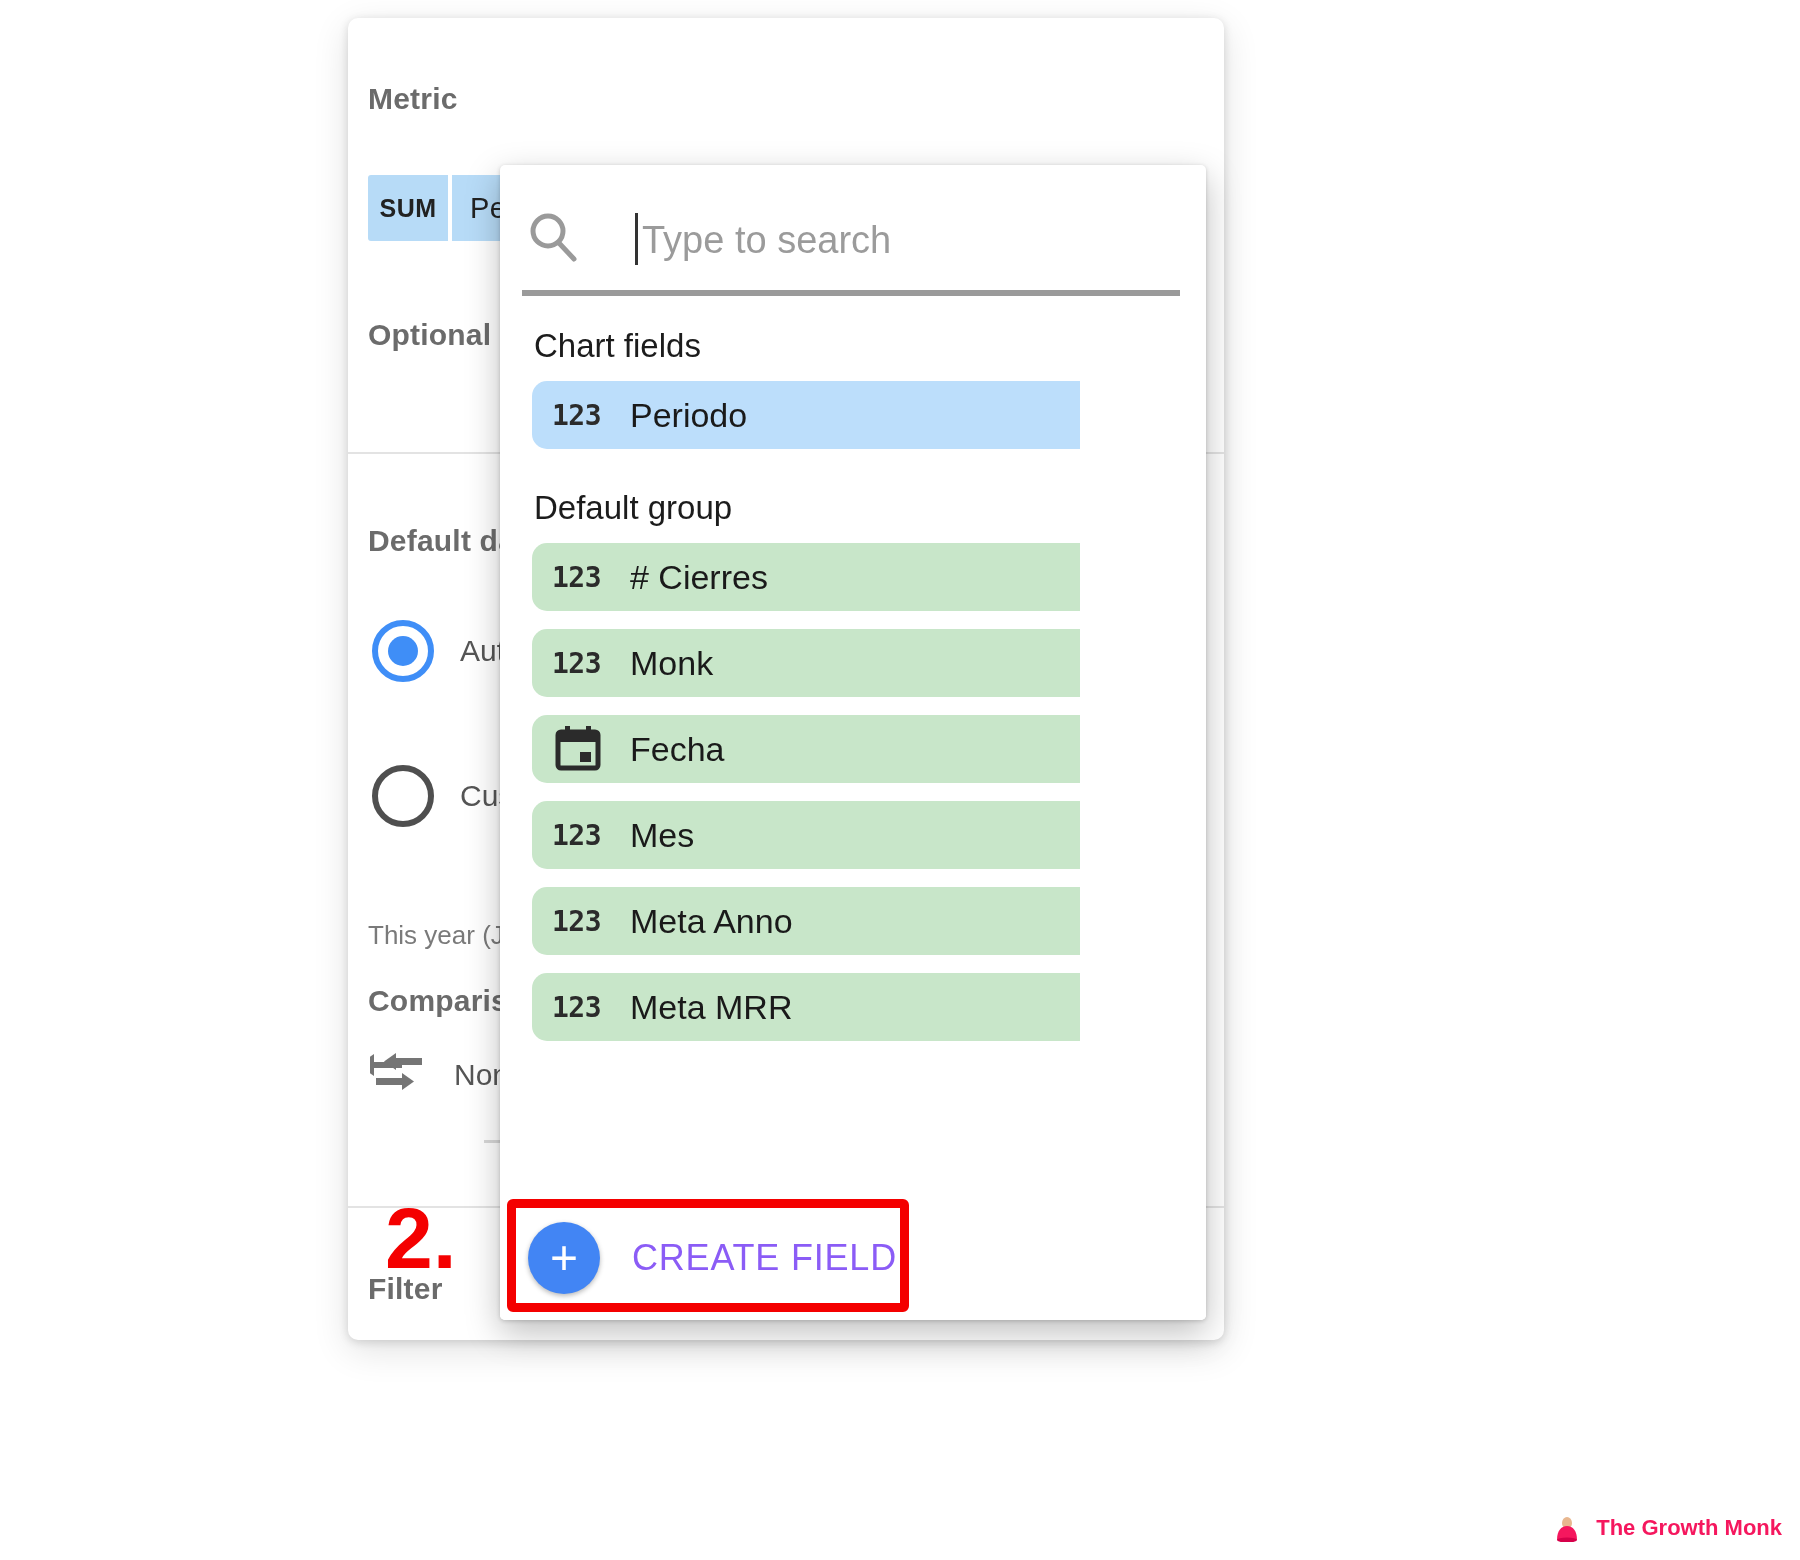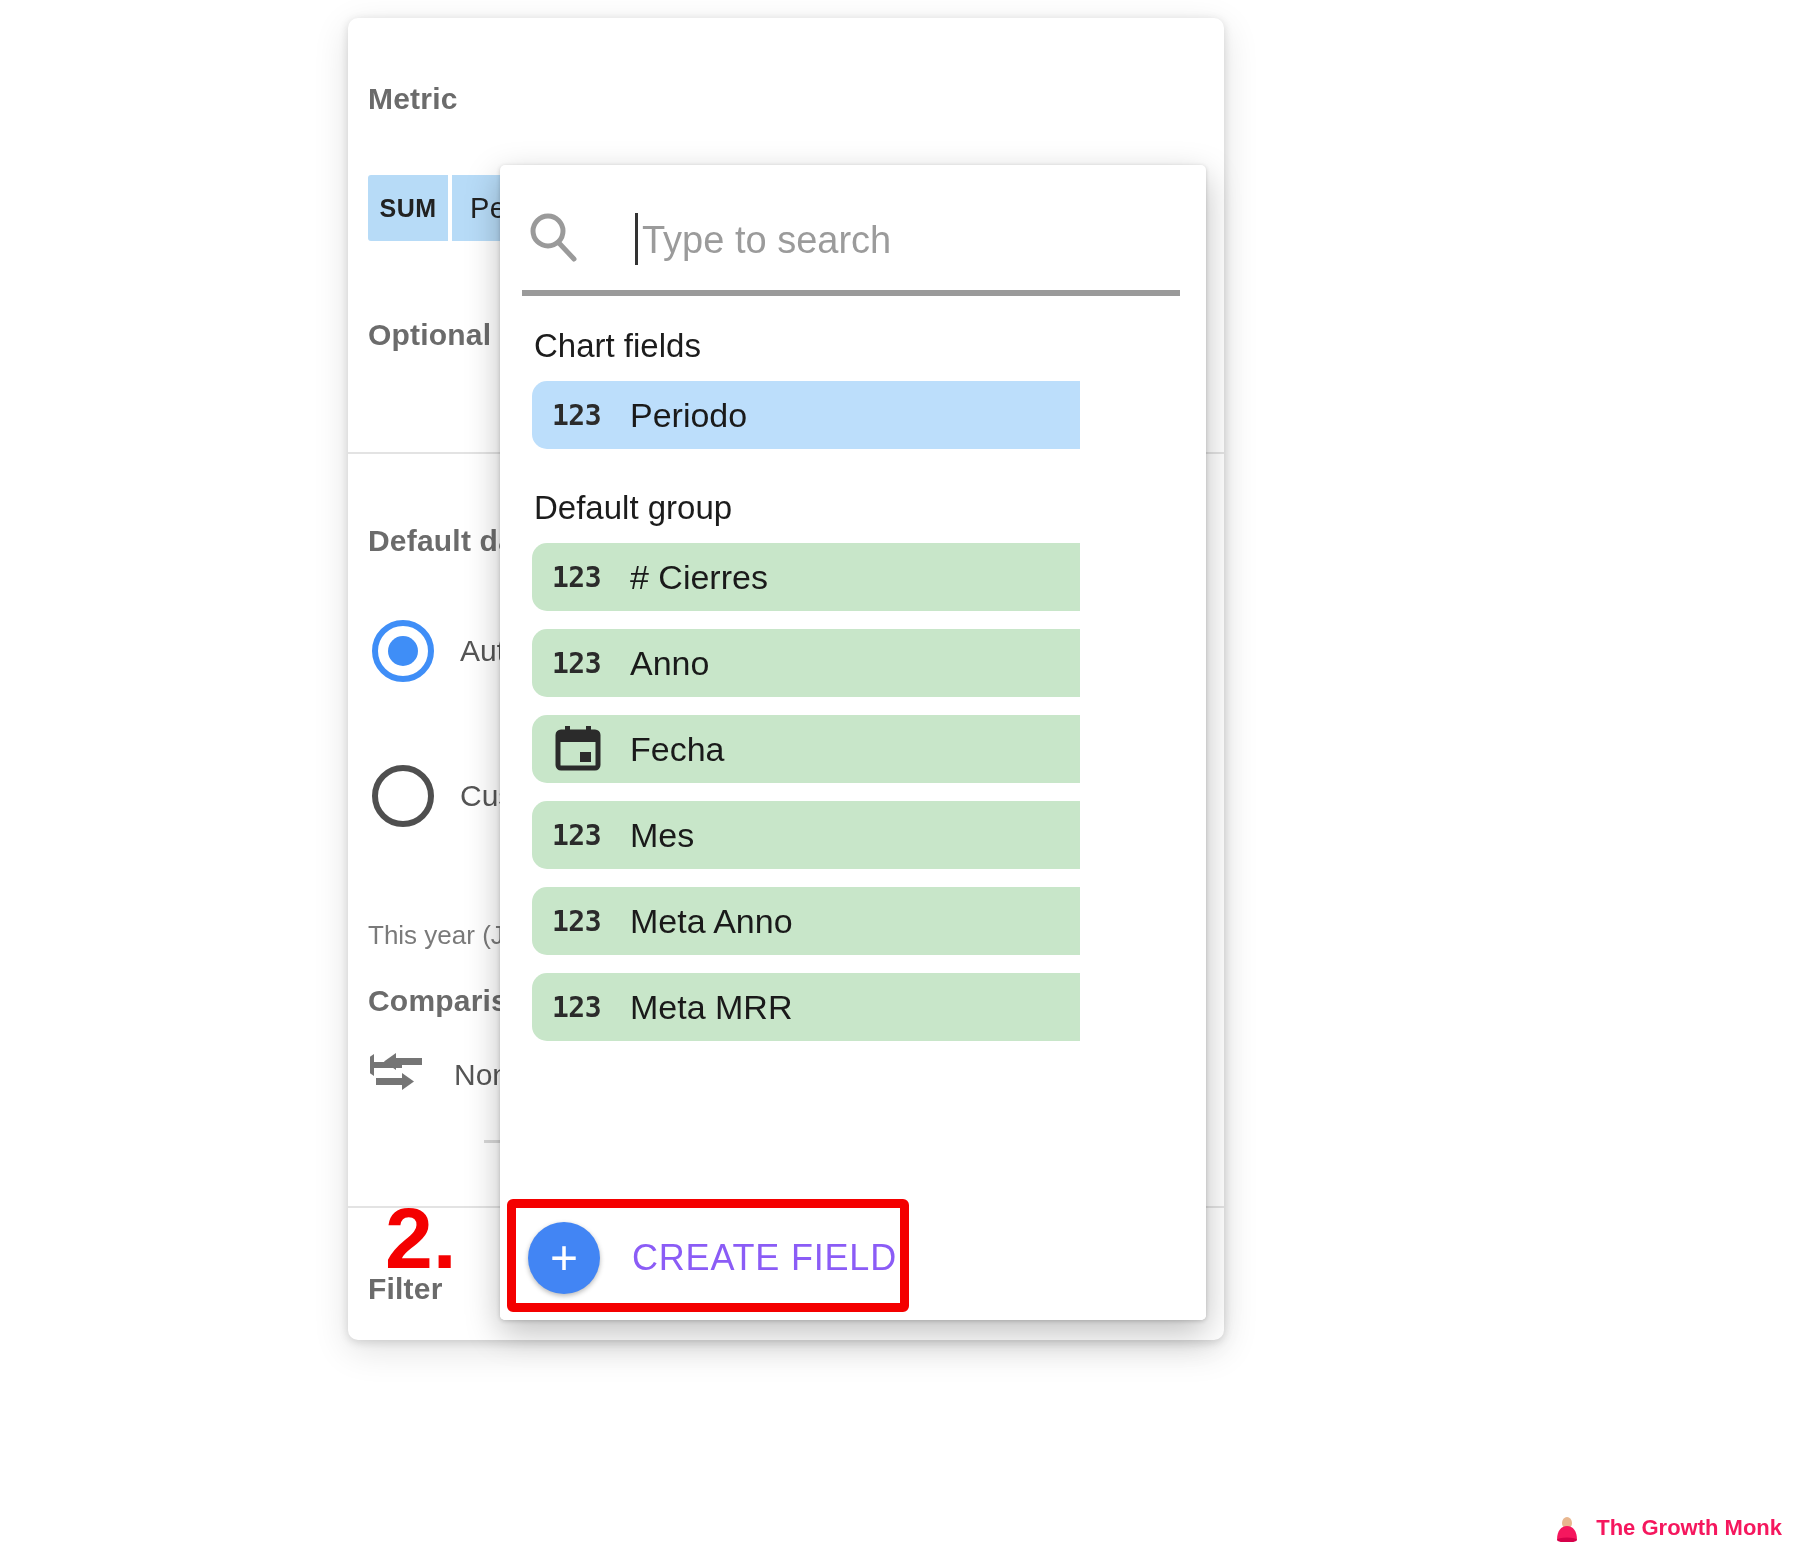--- a/index.html
+++ b/index.html
@@ -348,21 +348,21 @@
 
       <div class="group-title">Default group</div>
 
       <div class="field-row green">
         <span class="type-icon">123</span>
         <span class="field-name"># Cierres</span>
       </div>
 
       <div class="field-row green">
         <span class="type-icon">123</span>
-        <span class="field-name">Anno</span>
+        <span class="field-name">Monk</span>
       </div>
 
       <div class="field-row green">
         <span class="cal-icon">
           <svg width="52" height="46" viewBox="0 0 52 46">
             <rect x="6" y="6" width="40" height="36" rx="3" fill="none" stroke="#2b2b2b" stroke-width="5"></rect>
             <rect x="6" y="6" width="40" height="10" fill="#2b2b2b"></rect>
             <rect x="13" y="0" width="5" height="9" fill="#2b2b2b"></rect>
             <rect x="34" y="0" width="5" height="9" fill="#2b2b2b"></rect>
             <rect x="28" y="26" width="11" height="10" fill="#2b2b2b"></rect>

